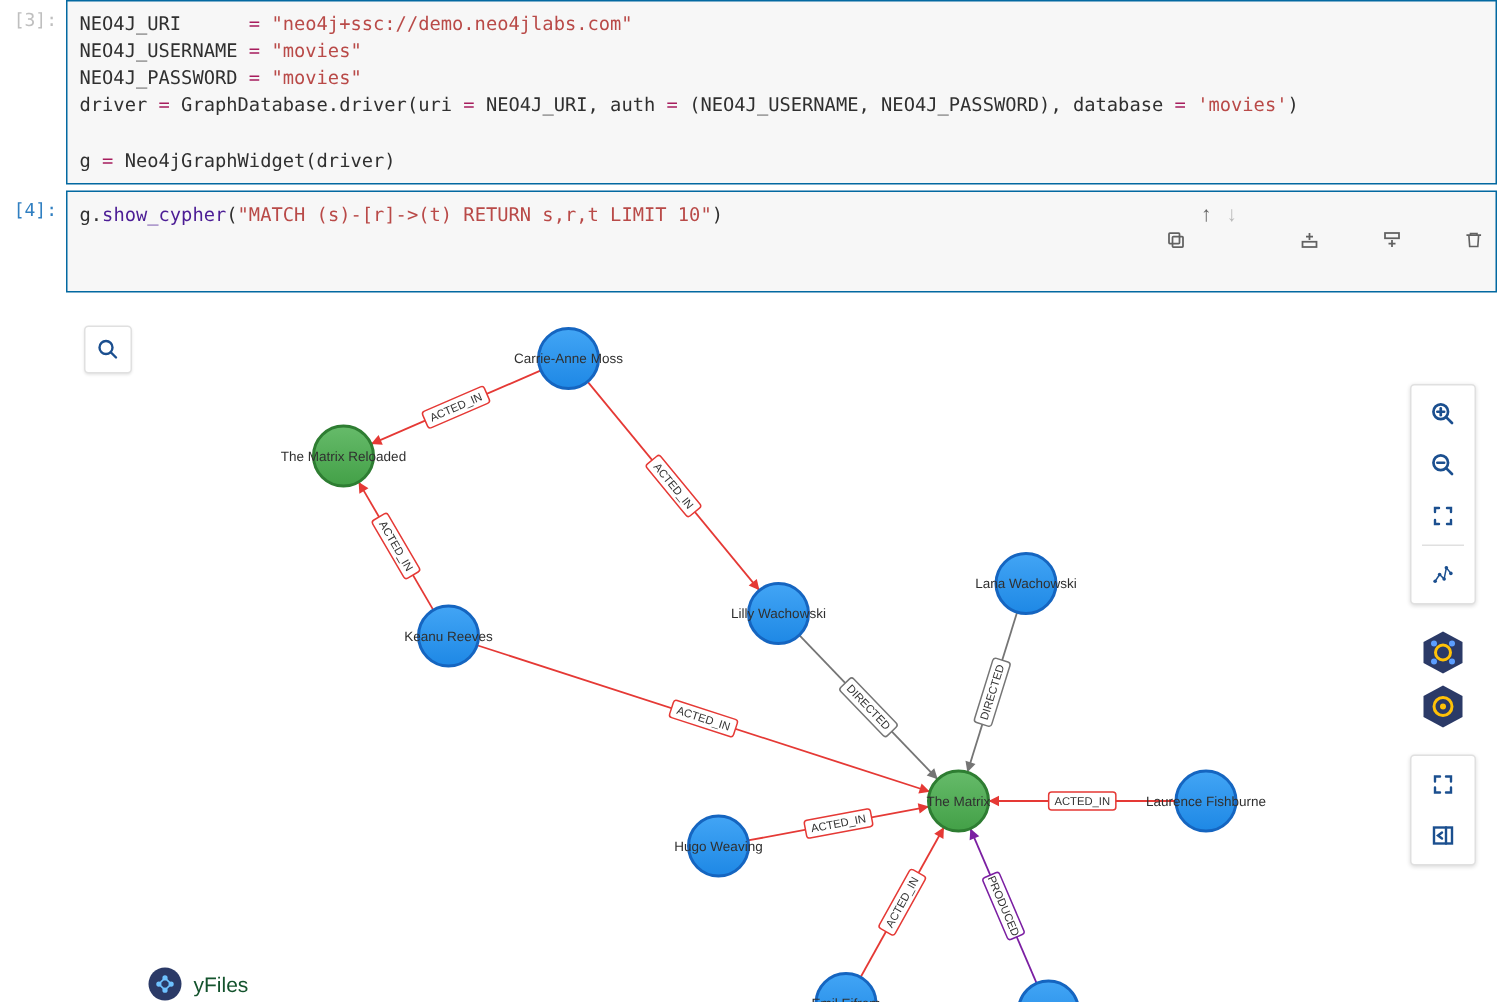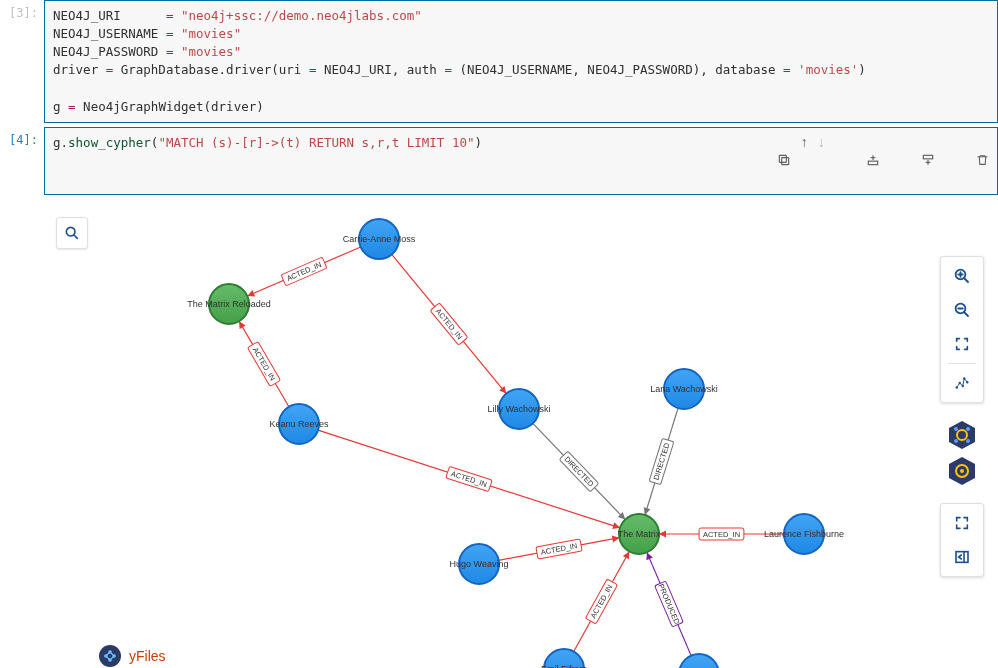--- a/index.html
+++ b/index.html
@@ -37,21 +37,21 @@
       font-size: 12.5px;
       line-height: 1.45;
       white-space: pre;
       position: relative;
       color: #303030;
     }
     .var { color: #303030; }
     .op { color: #a71d5d; }
     .str { color: #b94a48; }
     .mdot { color:#303030; }
-    .fnname { color: #14532d; margin-top: 44px; }
+    .fnname { color: #4c1d95; margin-top: 44px; }
     .toolbar {
       position: absolute;
       right: 8px;
       top: 4px;
       display: flex;
       gap: 10px;
       color: #616161;
       font-size: 14px;
     }
     .toolbar span { cursor: pointer; font-family: sans-serif; }
@@ -129,21 +129,21 @@
       font-family: sans-serif;
     }
     .side-sep { height:1px; width:28px; background:#e0e0e0; margin:2px 0;}
     .hexbtn {
       width:32px; height:32px;
       position:relative;
       display:flex;align-items:center;justify-content:center;
       margin:2px 0;
     }
     .hexbtn svg { display:block; }
-    .yfiles-logo { position:absolute; left:55px; bottom:2px; display:flex; align-items:center; gap:8px; font-family: Arial, sans-serif; font-size:14px; color:#c2410c; font-weight:500;}
+    .yfiles-logo { position:absolute; left:55px; bottom:2px; display:flex; align-items:center; gap:8px; font-family: Arial, sans-serif; font-size:14px; color:#14532d; font-weight:500;}
     .yfiles-icon { width:22px; height:22px; background:#2b3a67; border-radius:50%; display:flex; align-items:center; justify-content:center;}
   </style>
 </head>
 <body>
 
 <div class="cell">
   <div class="prompt">[3]:</div>
   <div class="code-area"><span class="var">NEO4J_URI      </span><span class="op">= </span><span class="str">"neo4j+ssc://demo.neo4jlabs.com"</span>
 <span class="var">NEO4J_USERNAME </span><span class="op">= </span><span class="str">"movies"</span>
 <span class="var">NEO4J_PASSWORD </span><span class="op">= </span><span class="str">"movies"</span>

